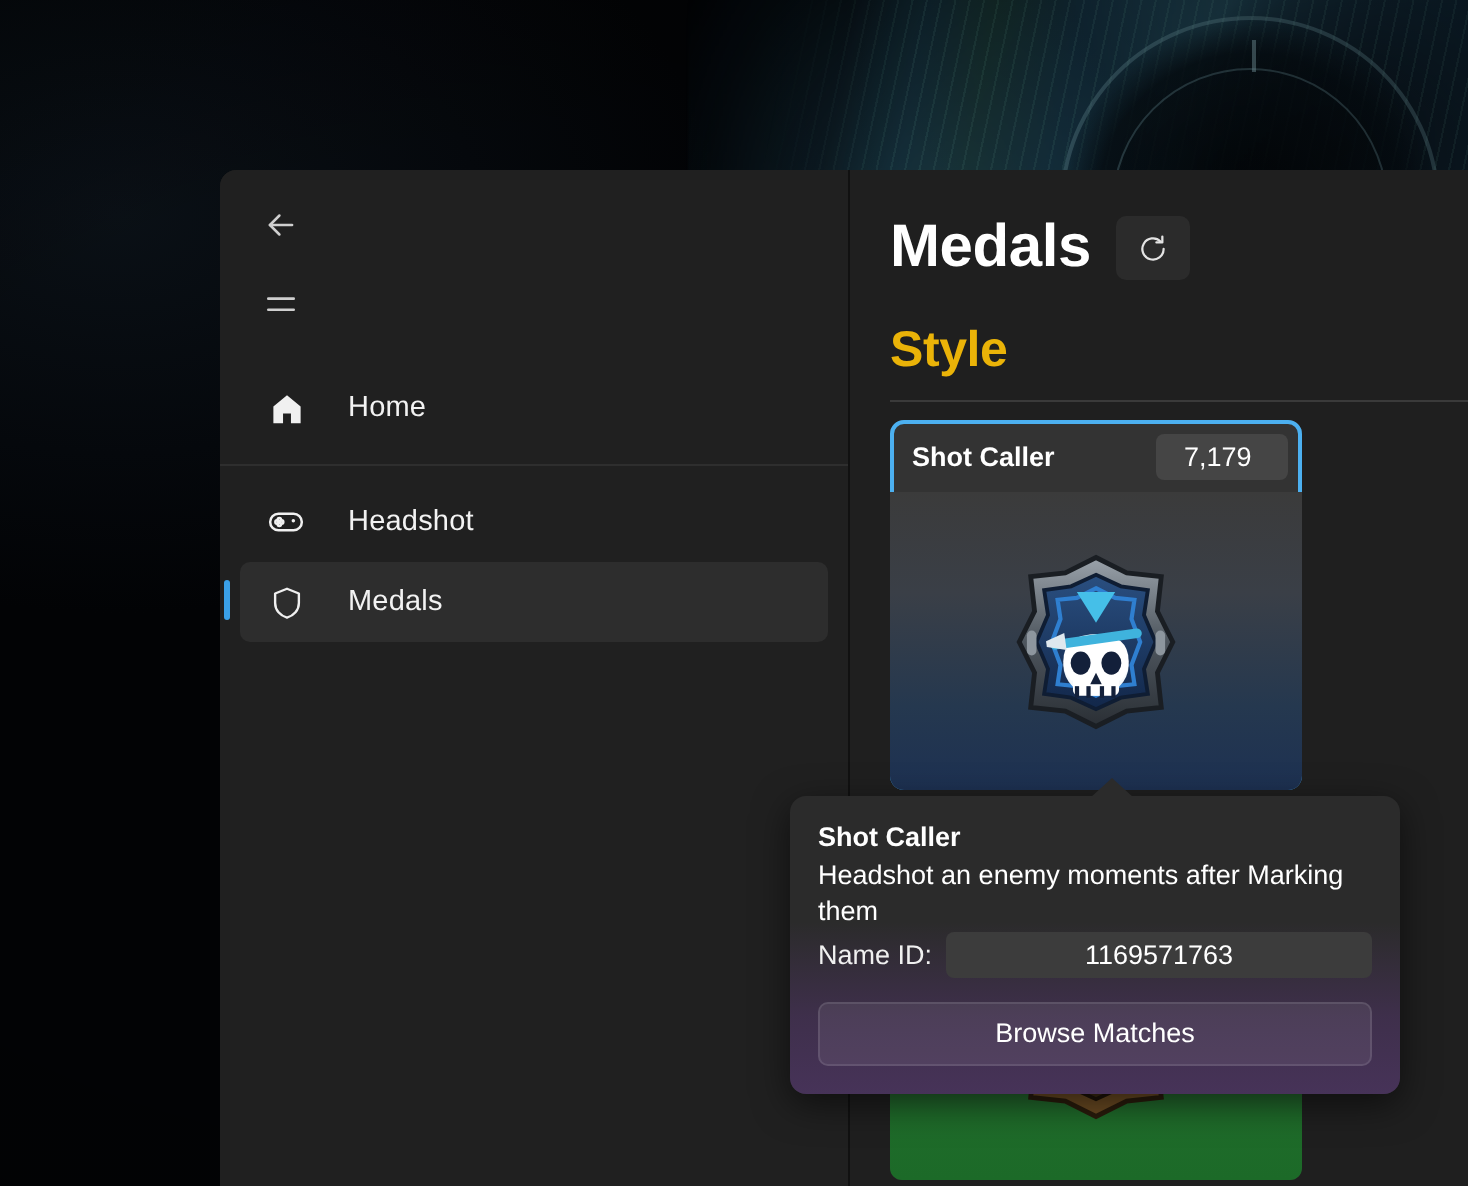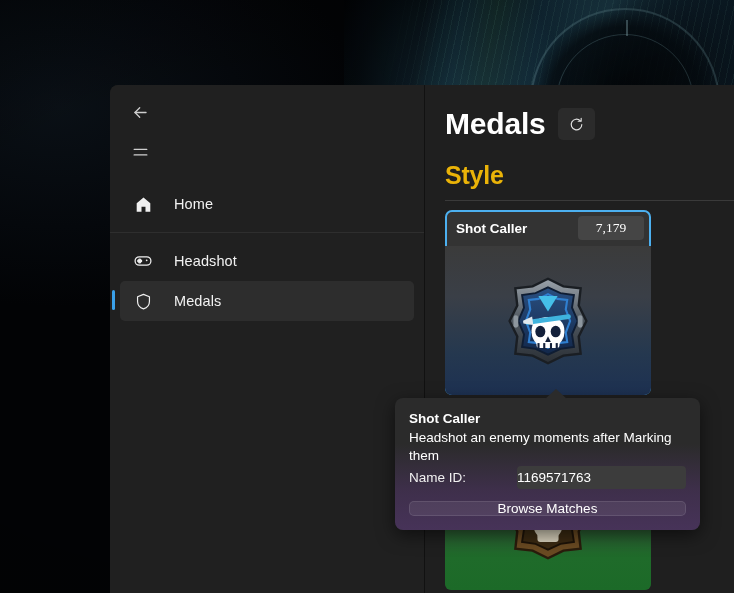--- a/index.html
+++ b/index.html
@@ -224,22 +224,21 @@
     white-space: nowrap;
     overflow: visible;
   }
   .card-count {
     font-size: 13.5px;
     color: #ffffff;
     background: #454545;
     border-radius: 4px;
     padding: 4px 14px;
     min-width: 66px;
-    text-align: center;
-    font-family: Liberation Serif, serif;
+    text-align: left;
   }
   .card-body {
     height: 149px;
     display: flex;
     align-items: center;
     justify-content: center;
     position: relative;
   }
   .body-blue   { background: linear-gradient(180deg, #3b3b3b 0%, #3a3f47 34%, #25384f 72%, #1d3152 100%); }
   .body-green  { background: linear-gradient(180deg, #3b3b3b 0%, #3a4a3c 36%, #1f6b2a 78%, #1c6a28 100%); }
@@ -287,38 +286,38 @@
   #tt-desc {
     font-size: 13.5px;
     color: #ffffff;
     line-height: 1.33;
     max-width: 278px;
   }
   .tt-id-row {
     display: flex;
     align-items: center;
     margin-top: 1px;
-    gap: 44px;
   }
   #tt-id-label {
     font-size: 13.5px;
     color: #f0f0f0;
   }
   #tt-id-value {
     margin-left: 7px;
     flex: 1;
     background: #3c3c3c;
     border-radius: 4px;
     padding: 4px 0;
     font-size: 13.5px;
     color: #ffffff;
+    text-align: center;
   }
   #browse-matches-btn {
     margin-top: 12px;
-    height: 15px;
+    height: 32px;
     border-radius: 5px;
     background: rgba(255,255,255,.075);
     border: 1px solid rgba(255,255,255,.10);
     display: flex;
     align-items: center;
     justify-content: center;
     font-size: 13.5px;
     color: #ffffff;
   }
 </style>

